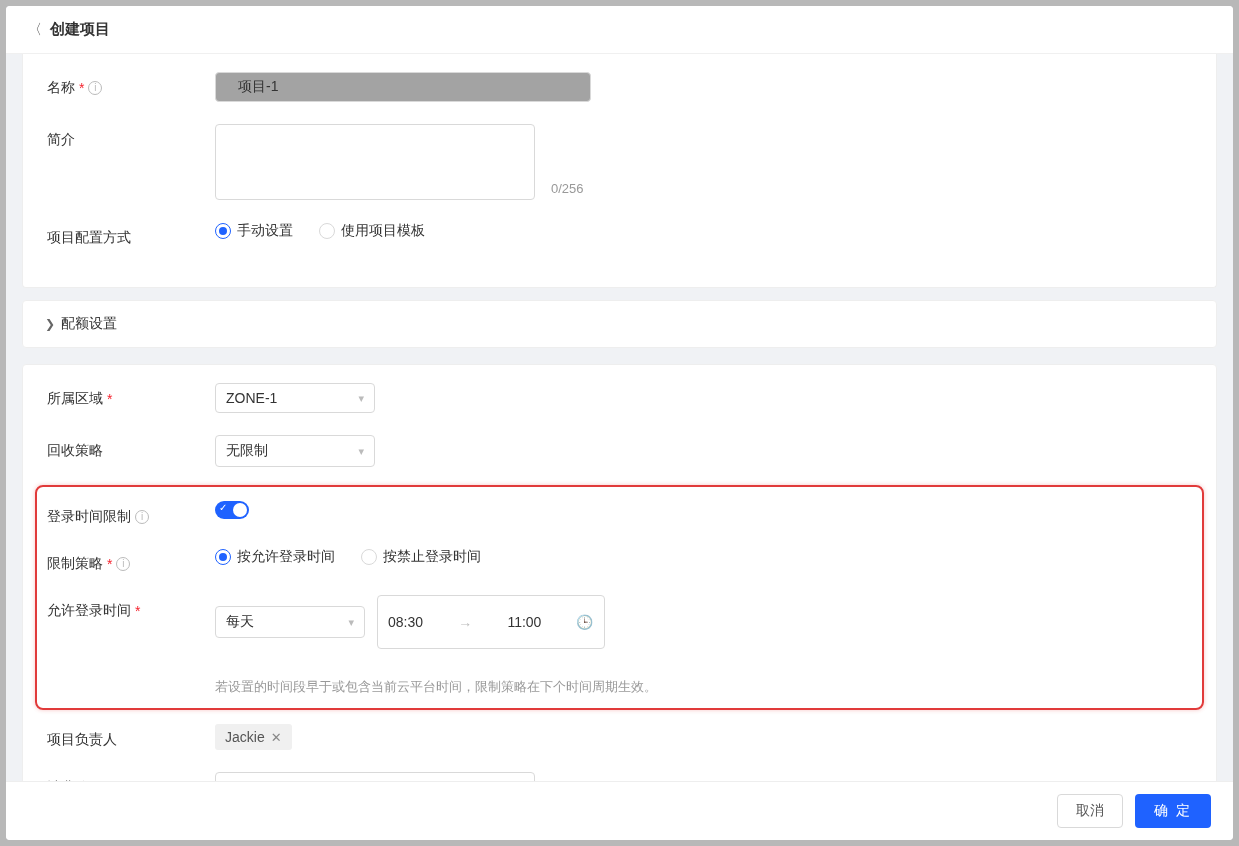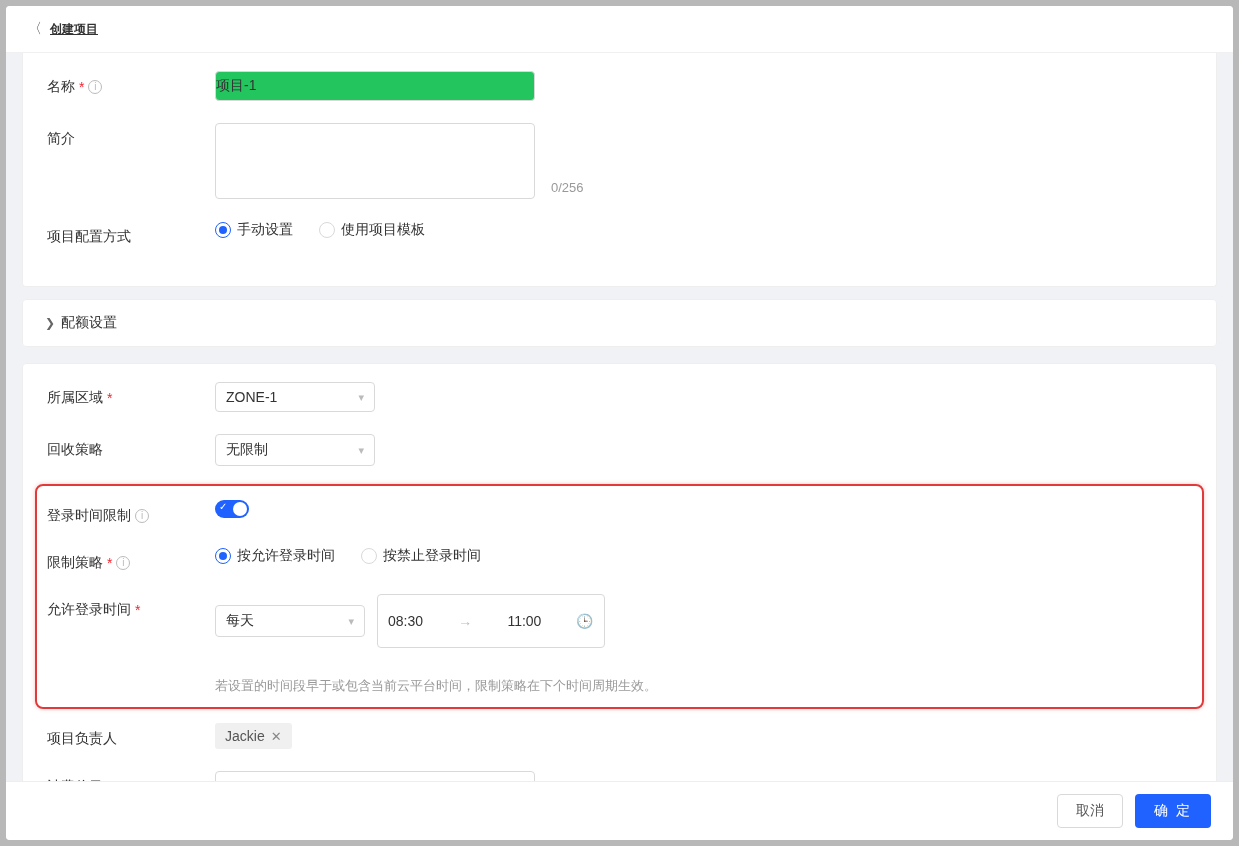--- a/index.html
+++ b/index.html
@@ -25,21 +25,21 @@
   align-items: center;
   gap: 8px;
   font-weight: 500;
   border-bottom: 1px solid #f0f0f0;
 }
 .back-chevron {
   cursor: pointer;
   font-size: 14px;
   color: #555;
 }
-.header-title { font-size: 12px; font-weight: 600; text-decoration: underline; }
+.header-title { font-size: 15px; font-weight: 600; }
 .content {
   flex: 1;
   overflow: auto;
   padding: 0 16px;
 }
 .panel {
   background: #fff;
   border: 1px solid #eee;
   border-radius: 4px;
   margin: 16px 0 4px 0;
@@ -83,25 +83,25 @@
   border-radius: 50%;
   font-size: 10px;
   color: #bbb;
   text-align: center;
   line-height: 12px;
 }
 .form-control { flex: 1; display: flex; align-items: center; gap: 10px; flex-wrap: wrap; }
 .text-input {
   border: 1px solid #d9d9d9;
   border-radius: 4px;
-  padding: 6px 0;
-  width: 320px;
+  padding: 6px 22px;
+  width: 376px;
   font-size: 14px;
   color: #333;
-  background: #22c55e;
+  background: #a3a3a3;
 }
 .textarea {
   border: 1px solid #d9d9d9;
   border-radius: 4px;
   padding: 6px 10px;
   width: 320px;
   height: 76px;
   resize: none;
   font-size: 14px;
 }

